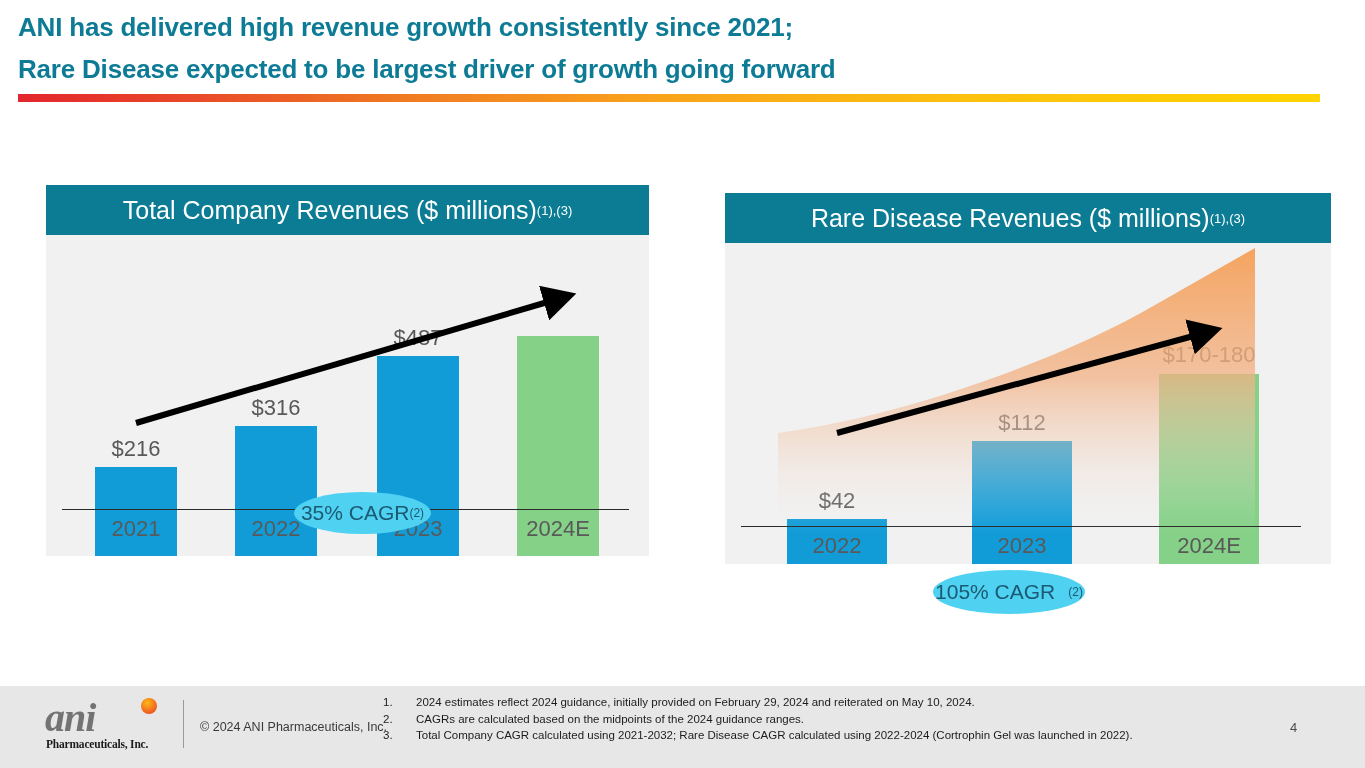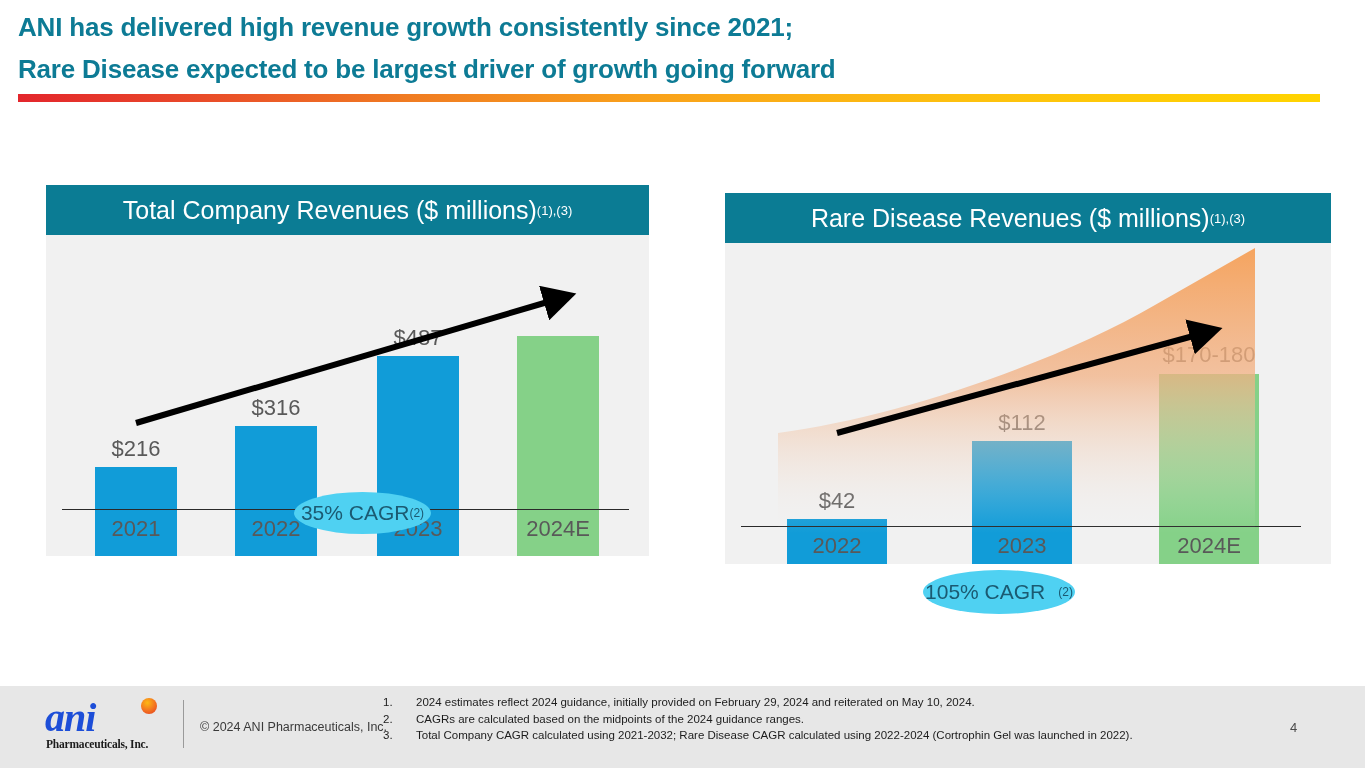--- a/index.html
+++ b/index.html
@@ -158,21 +158,21 @@
     width: 125px;
     height: 58px;
   }
   #logo-ani {
     position: absolute;
     left: 0; top: 2px;
     font-family: "Liberation Serif", serif;
     font-style: italic;
     font-weight: bold;
     font-size: 40px;
-    color: #1d4ed8;
+    color: #737373;
     letter-spacing: -1px;
     line-height: 40px;
   }
   #logo-dot {
     position: absolute;
     left: 96px;
     top: 2px;
     width: 16px;
     height: 16px;
     border-radius: 50%;
@@ -308,21 +308,21 @@
 
     <svg class="overlay-svg overlay-arrow" viewBox="0 0 606 321" preserveAspectRatio="none">
       <defs>
         <marker id="ah-right" markerWidth="6" markerHeight="6" refX="1.2" refY="3" orient="auto">
           <path d="M0,0 L5.6,3 L0,6 z" fill="#000000"></path>
         </marker>
       </defs>
       <line x1="112" y1="190" x2="472" y2="92" stroke="#000000" stroke-width="6" marker-end="url(#ah-right)"></line>
     </svg>
 
-    <div class="cagr-badge" id="badge-right" style="left:198px; top:327px; width:152px; height:44px;gap:13px;">
+    <div class="cagr-badge" id="badge-right" style="left:208px; top:327px; width:152px; height:44px;gap:13px;">
       <span>105% CAGR</span>
         <sup>(2)</sup>
     </div>
 
     <div class="bar-wrap" style="left:62px; width:100px; height:283px;">
       <div class="bar blue" style="left:0; width:100px; height:45px;"></div>
       <div class="value-label" style="left:-20px; width:140px; bottom:50px;">$42</div>
     </div>
 
     <div class="bar-wrap" style="left:247px; width:100px; height:283px;">

